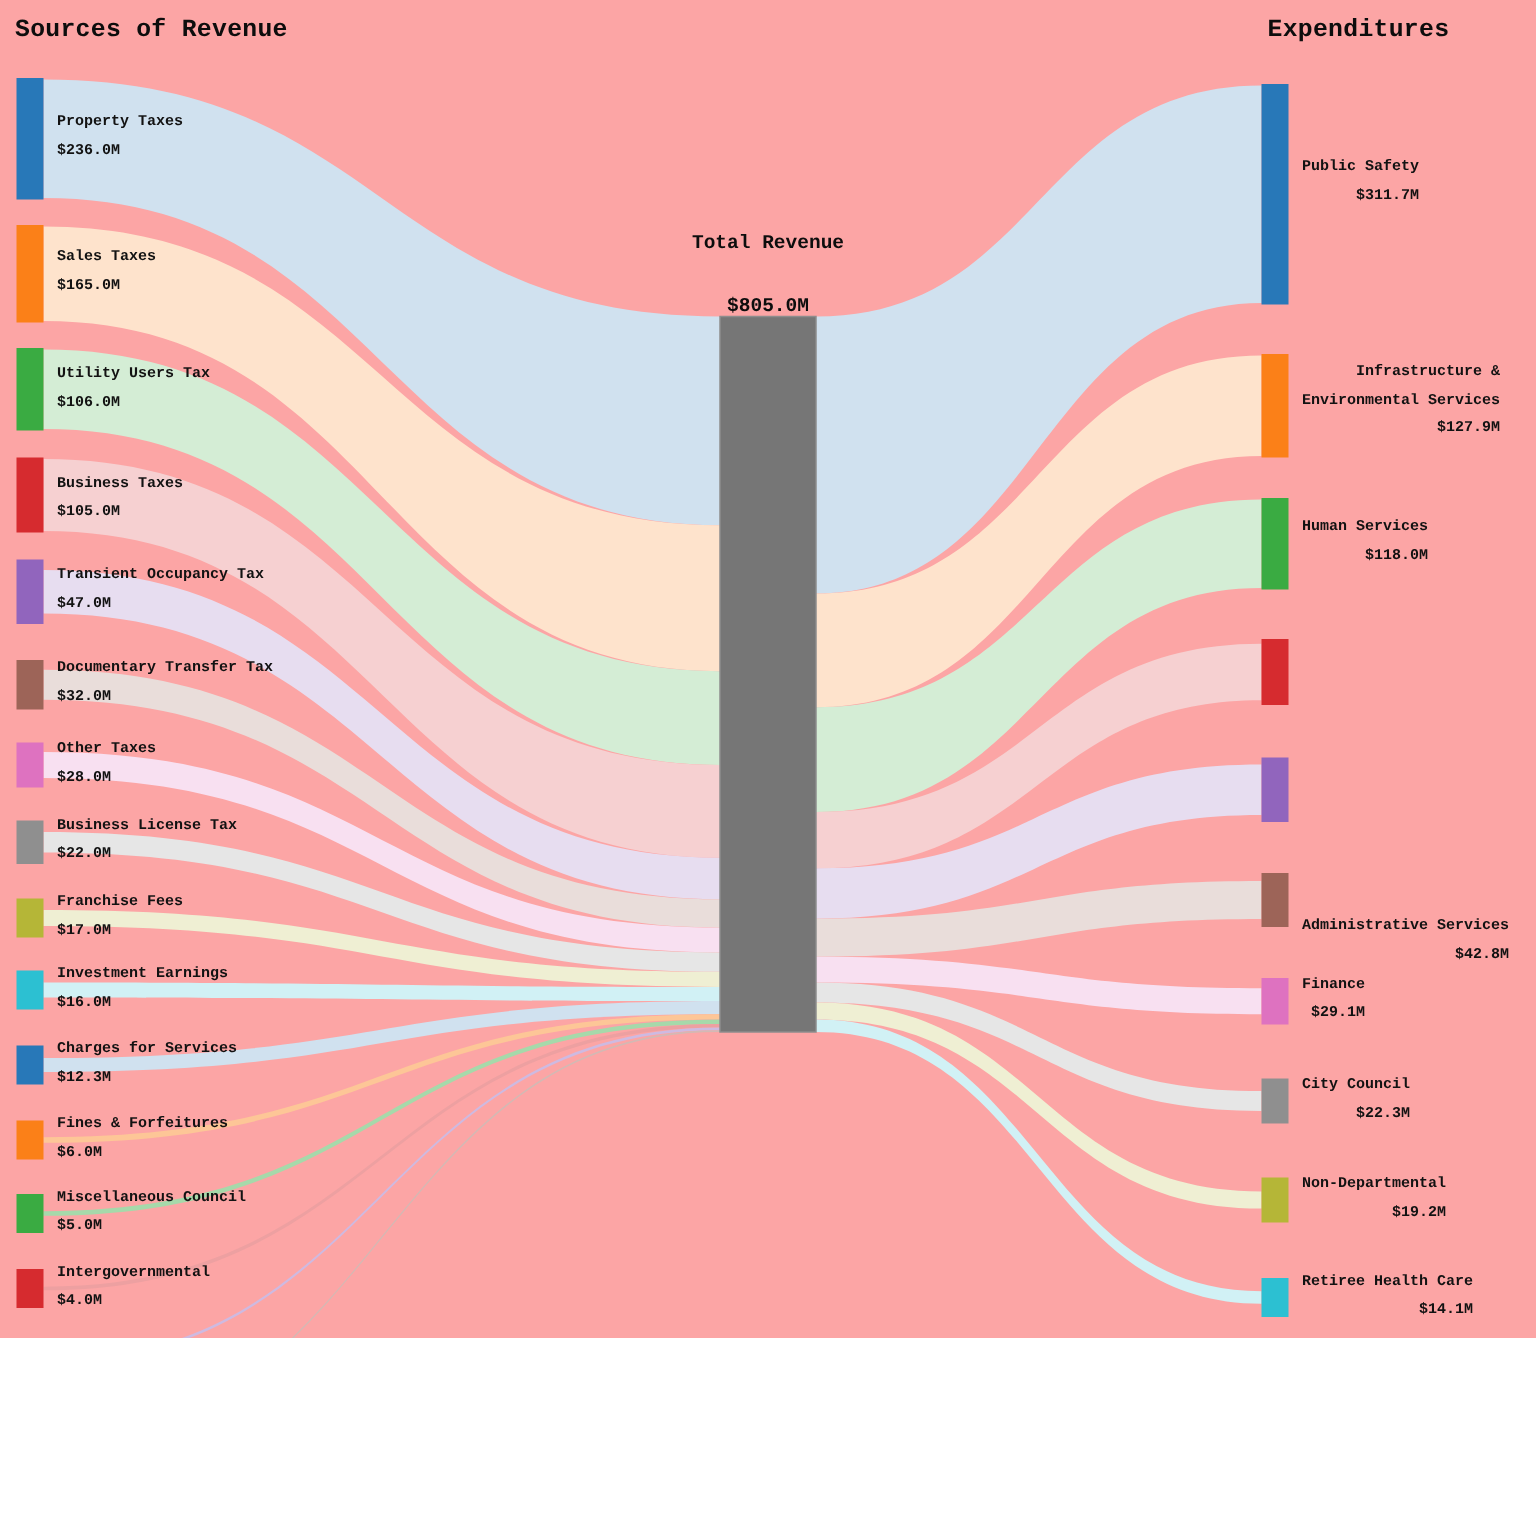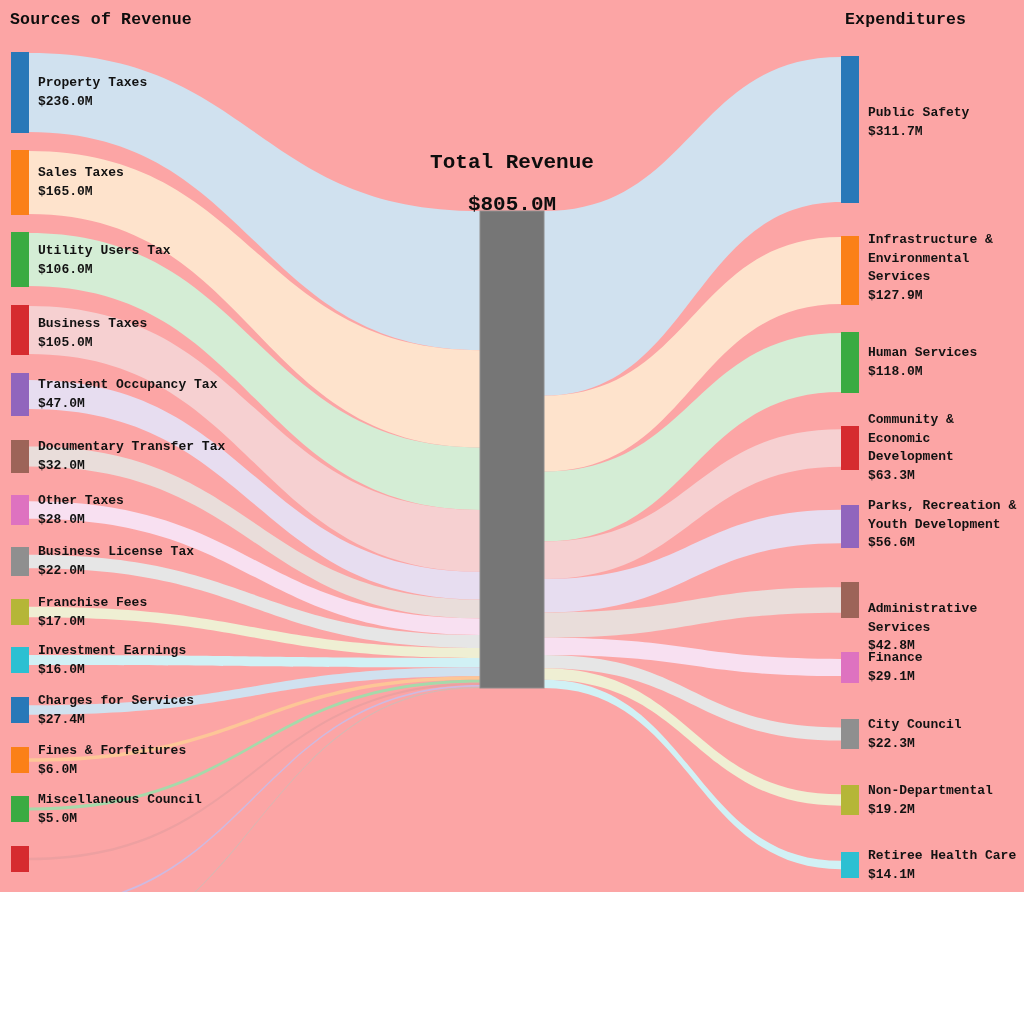--- a/index.html
+++ b/index.html
@@ -13,30 +13,30 @@
   #sankey{position:absolute;left:0;top:0;}
   .hdr{
     position:absolute;
     font-size:16.5px;font-weight:700;color:#0d0d0d;
     letter-spacing:.2px;
   }
   .lbl{
     position:absolute;
     transform:translateY(-50%);
     color:#121212;
-    font-size:13px;font-weight:700;line-height:18.5px;
+    font-size:10px;font-weight:700;line-height:18.5px;
     white-space:pre-line;
   }
   .lbl.left{left:38px;max-width:230px;}
-  .lbl.right{left:868px;max-width:160px;}
+  .lbl.right{left:868px;max-width:160px;text-align:right;}
   .center-lbl{
     position:absolute;left:512px;top:183px;
     transform:translate(-50%,-50%);
     text-align:center;color:#0d0d0d;
-    font-size:21px;font-weight:700;line-height:21px;
+    font-size:13px;font-weight:700;line-height:21px;
     white-space:pre-line;
   }
 </style>
 </head>
 <body>
 
 <div id="stage">
   <svg id="sankey" width="1024" height="1024" viewBox="0 0 1024 1024">
       <path d="M 29 53 C 254.5 53, 254.5 211, 480 211 L 480 350.1495673671199 C 254.5 350.1495673671199, 254.5 132, 29 132 Z" fill="rgb(208,225,239)"></path>
       <path d="M 29 151 C 254.5 151, 254.5 350.1495673671199, 480 350.1495673671199 L 480 447.43634116192834 C 254.5 447.43634116192834, 254.5 214, 29 214 Z" fill="rgb(254,227,204)"></path>
@@ -104,31 +104,28 @@
   <div class="lbl left" style="top:92px"><div>Property Taxes</div><div>$236.0M</div></div>
   <div class="lbl left" style="top:182px"><div>Sales Taxes</div><div>$165.0M</div></div>
   <div class="lbl left" style="top:260px"><div>Utility Users Tax</div><div>$106.0M</div></div>
   <div class="lbl left" style="top:333px"><div>Business Taxes</div><div>$105.0M</div></div>
   <div class="lbl left" style="top:394px"><div>Transient Occupancy Tax</div><div>$47.0M</div></div>
   <div class="lbl left" style="top:456px"><div>Documentary Transfer Tax</div><div>$32.0M</div></div>
   <div class="lbl left" style="top:510px"><div>Other Taxes</div><div>$28.0M</div></div>
   <div class="lbl left" style="top:561px"><div>Business License Tax</div><div>$22.0M</div></div>
   <div class="lbl left" style="top:612px"><div>Franchise Fees</div><div>$17.0M</div></div>
   <div class="lbl left" style="top:660px"><div>Investment Earnings</div><div>$16.0M</div></div>
-  <div class="lbl left" style="top:710px"><div>Charges for Services</div><div>$27.4M</div></div>
+  <div class="lbl left" style="top:710px"><div>Charges for Services</div><div>$12.3M</div></div>
   <div class="lbl left" style="top:760px"><div>Fines &amp; Forfeitures</div><div>$6.0M</div></div>
   <div class="lbl left" style="top:809px"><div>Miscellaneous Council</div><div>$5.0M</div></div>
+  <div class="lbl left" style="top:859px"><div>Intergovernmental</div><div>$4.0M</div></div>
   <div class="lbl left" style="top:908px"><div>Permits &amp; Fees</div><div>$3.0M</div></div>
 
   <div class="lbl right" style="top:122px"><div>Public Safety</div><div>$311.7M</div></div>
   <div class="lbl right" style="top:268px"><div>Infrastructure &amp;
 Environmental Services</div><div>$127.9M</div></div>
   <div class="lbl right" style="top:362px"><div>Human Services</div><div>$118.0M</div></div>
-  <div class="lbl right" style="top:448px"><div>Community &amp; Economic
-Development</div><div>$63.3M</div></div>
-  <div class="lbl right" style="top:525px"><div>Parks, Recreation &amp;
-Youth Development</div><div>$56.6M</div></div>
   <div class="lbl right" style="top:628px"><div>Administrative Services</div><div>$42.8M</div></div>
   <div class="lbl right" style="top:667px"><div>Finance</div><div>$29.1M</div></div>
   <div class="lbl right" style="top:734px"><div>City Council</div><div>$22.3M</div></div>
   <div class="lbl right" style="top:800px"><div>Non-Departmental</div><div>$19.2M</div></div>
   <div class="lbl right" style="top:865px"><div>Retiree Health Care</div><div>$14.1M</div></div>
 </div>
 
 </body></html>

